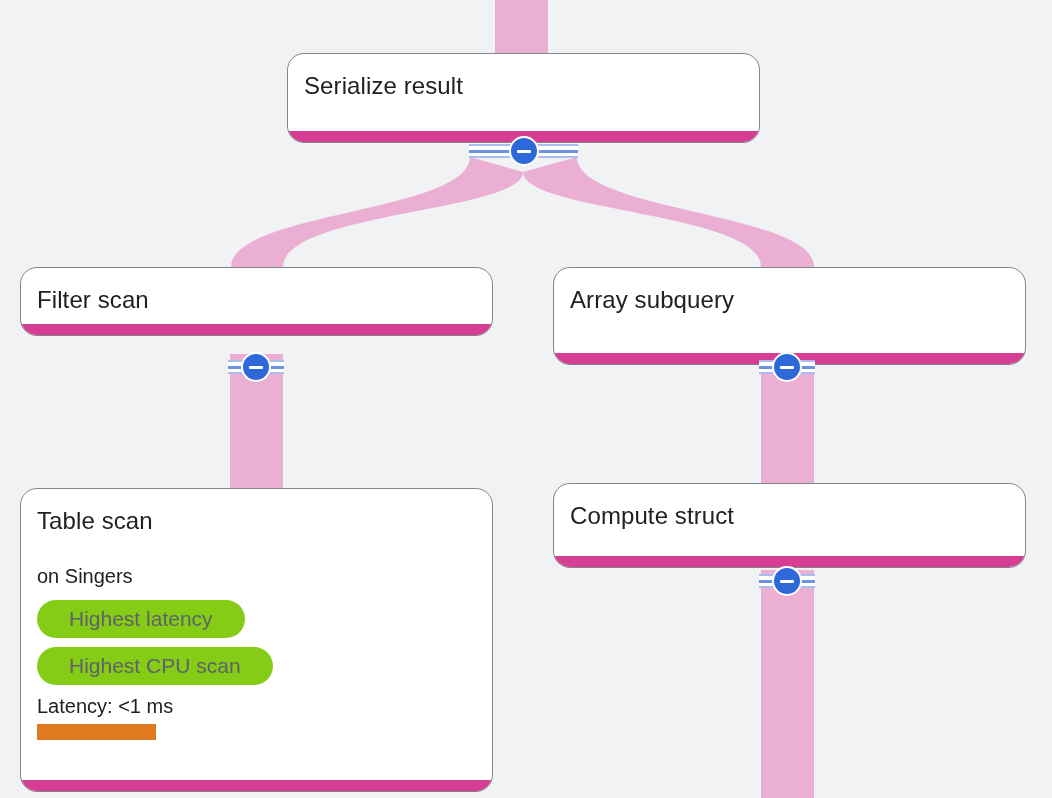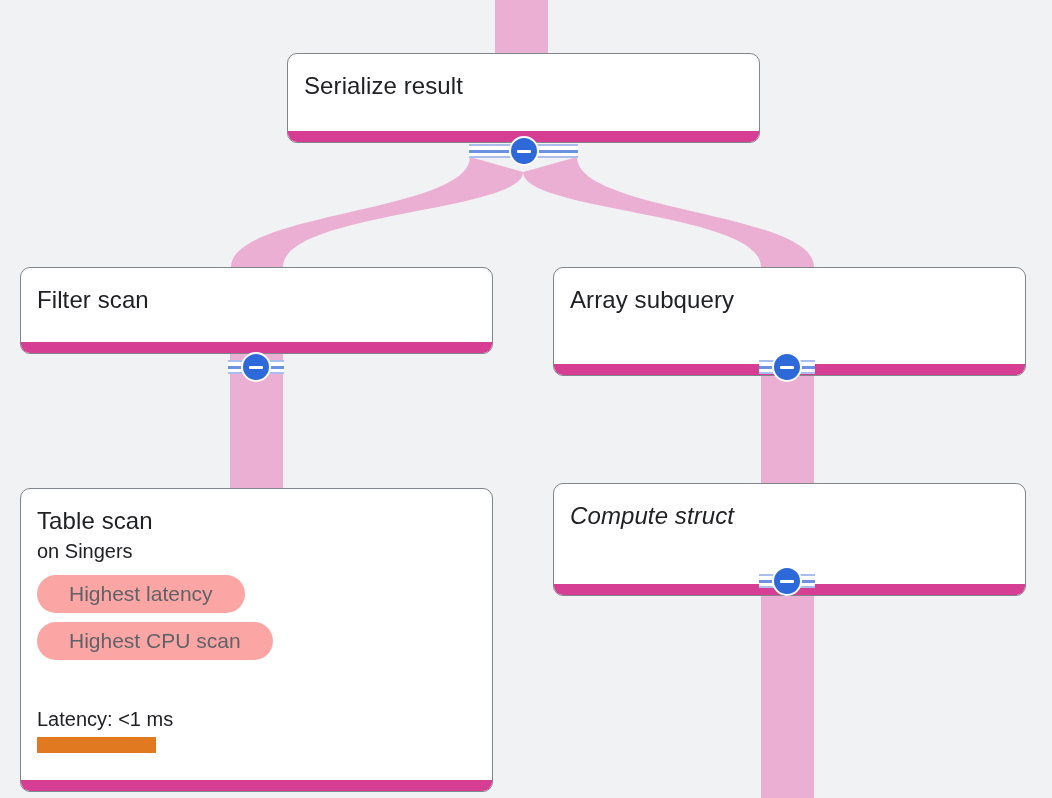--- a/index.html
+++ b/index.html
@@ -18,59 +18,59 @@
     position: absolute;
     left: 0; top: 0;
     width: 1052px; height: 798px;
     z-index: 1;
   }
 
   .node {
     position: absolute;
     background: #ffffff;
     border: 1.5px solid #80868b;
-    border-radius: 10px;
+    border-radius: 17px;
     overflow: hidden;
     z-index: 2;
     padding: 18px 16px 0 16px;
   }
   .node .accent-strip {
     position: absolute;
     left: 0; right: 0; bottom: 0;
     height: 11px;
     background: #d63e93;
   }
   .node-title {
     font-size: 24px;
     color: #202124;
     line-height: 1.2;
     letter-spacing: 0.1px;
   }
   .node-subtitle {
-    margin-top: 4px;
+    margin-top: 29px;
     font-size: 20px;
     color: #202124;
   }
   .badges { margin-top: 12px; }
   .badge {
     display: table;
     height: 37px;
     padding: 7px 32px;
     margin-bottom: 9px;
-    background: #fca5a5;
+    background: #84cc16;
     border-radius: 19px;
     font-size: 21px;
     color: #5f6368;
     white-space: nowrap;
   }
   .stats {
     display: flex;
     margin-top: 10px;
   }
-  .stat-col { width: 212px; margin-top: 38px; }
+  .stat-col { width: 212px; }
   .stat-label {
     font-size: 20px;
     color: #202124;
     white-space: nowrap;
   }
   .stat-bar {
     margin-top: 6px;
     width: 119px;
     height: 16px;
     background: #e0791f;
@@ -130,47 +130,47 @@
     <rect x="230" y="354" width="53" height="134" fill="#ecafd4"></rect>
     <rect x="761" y="354" width="53" height="134" fill="#ecafd4"></rect>
     <rect x="761" y="570" width="53" height="228" fill="#ecafd4"></rect>
   </svg>
 
   <div class="node" style="left:287px; top:53px; width:473px; height:90px;">
     <div class="node-title">Serialize result</div>
     <div class="accent-strip"></div>
   </div>
 
-  <div class="node" style="left:20px; top:267px; width:473px; height:87px;">
+  <div class="node" style="left:20px; top:267px; width:473px; height:69px;">
     <div class="node-title">Filter scan</div>
     <div class="accent-strip"></div>
   </div>
 
-  <div class="node" style="left:553px; top:267px; width:473px; height:109px;">
+  <div class="node" style="left:553px; top:267px; width:473px; height:98px;">
     <div class="node-title">Array subquery</div>
     <div class="accent-strip"></div>
   </div>
 
   <div class="node" style="left:20px; top:488px; width:473px; height:304px;">
     <div class="node-title">Table scan</div>
     <div class="node-subtitle">on Singers</div>
     <div class="badges">
       <div class="badge">Highest latency</div>
       <div class="badge">Highest CPU scan</div>
     </div>
     <div class="stats">
       <div class="stat-col">
         <div class="stat-label">Latency: &lt;1 ms</div>
         <div class="stat-bar"></div>
       </div>
     </div>
     <div class="accent-strip"></div>
   </div>
 
-  <div class="node" style="left:553px; top:483px; width:473px; height:113px;font-style:italic;">
+  <div class="node" style="left:553px; top:483px; width:473px; height:85px;">
     <div class="node-title">Compute struct</div>
     <div class="accent-strip"></div>
   </div>
 
   <div class="collapse-btn" style="left:469px; top:137px; width:109px;">
     <div class="collapse-stripes"></div>
     <div class="collapse-circle">
       <div class="minus-icon"></div>
     </div>
   </div>

